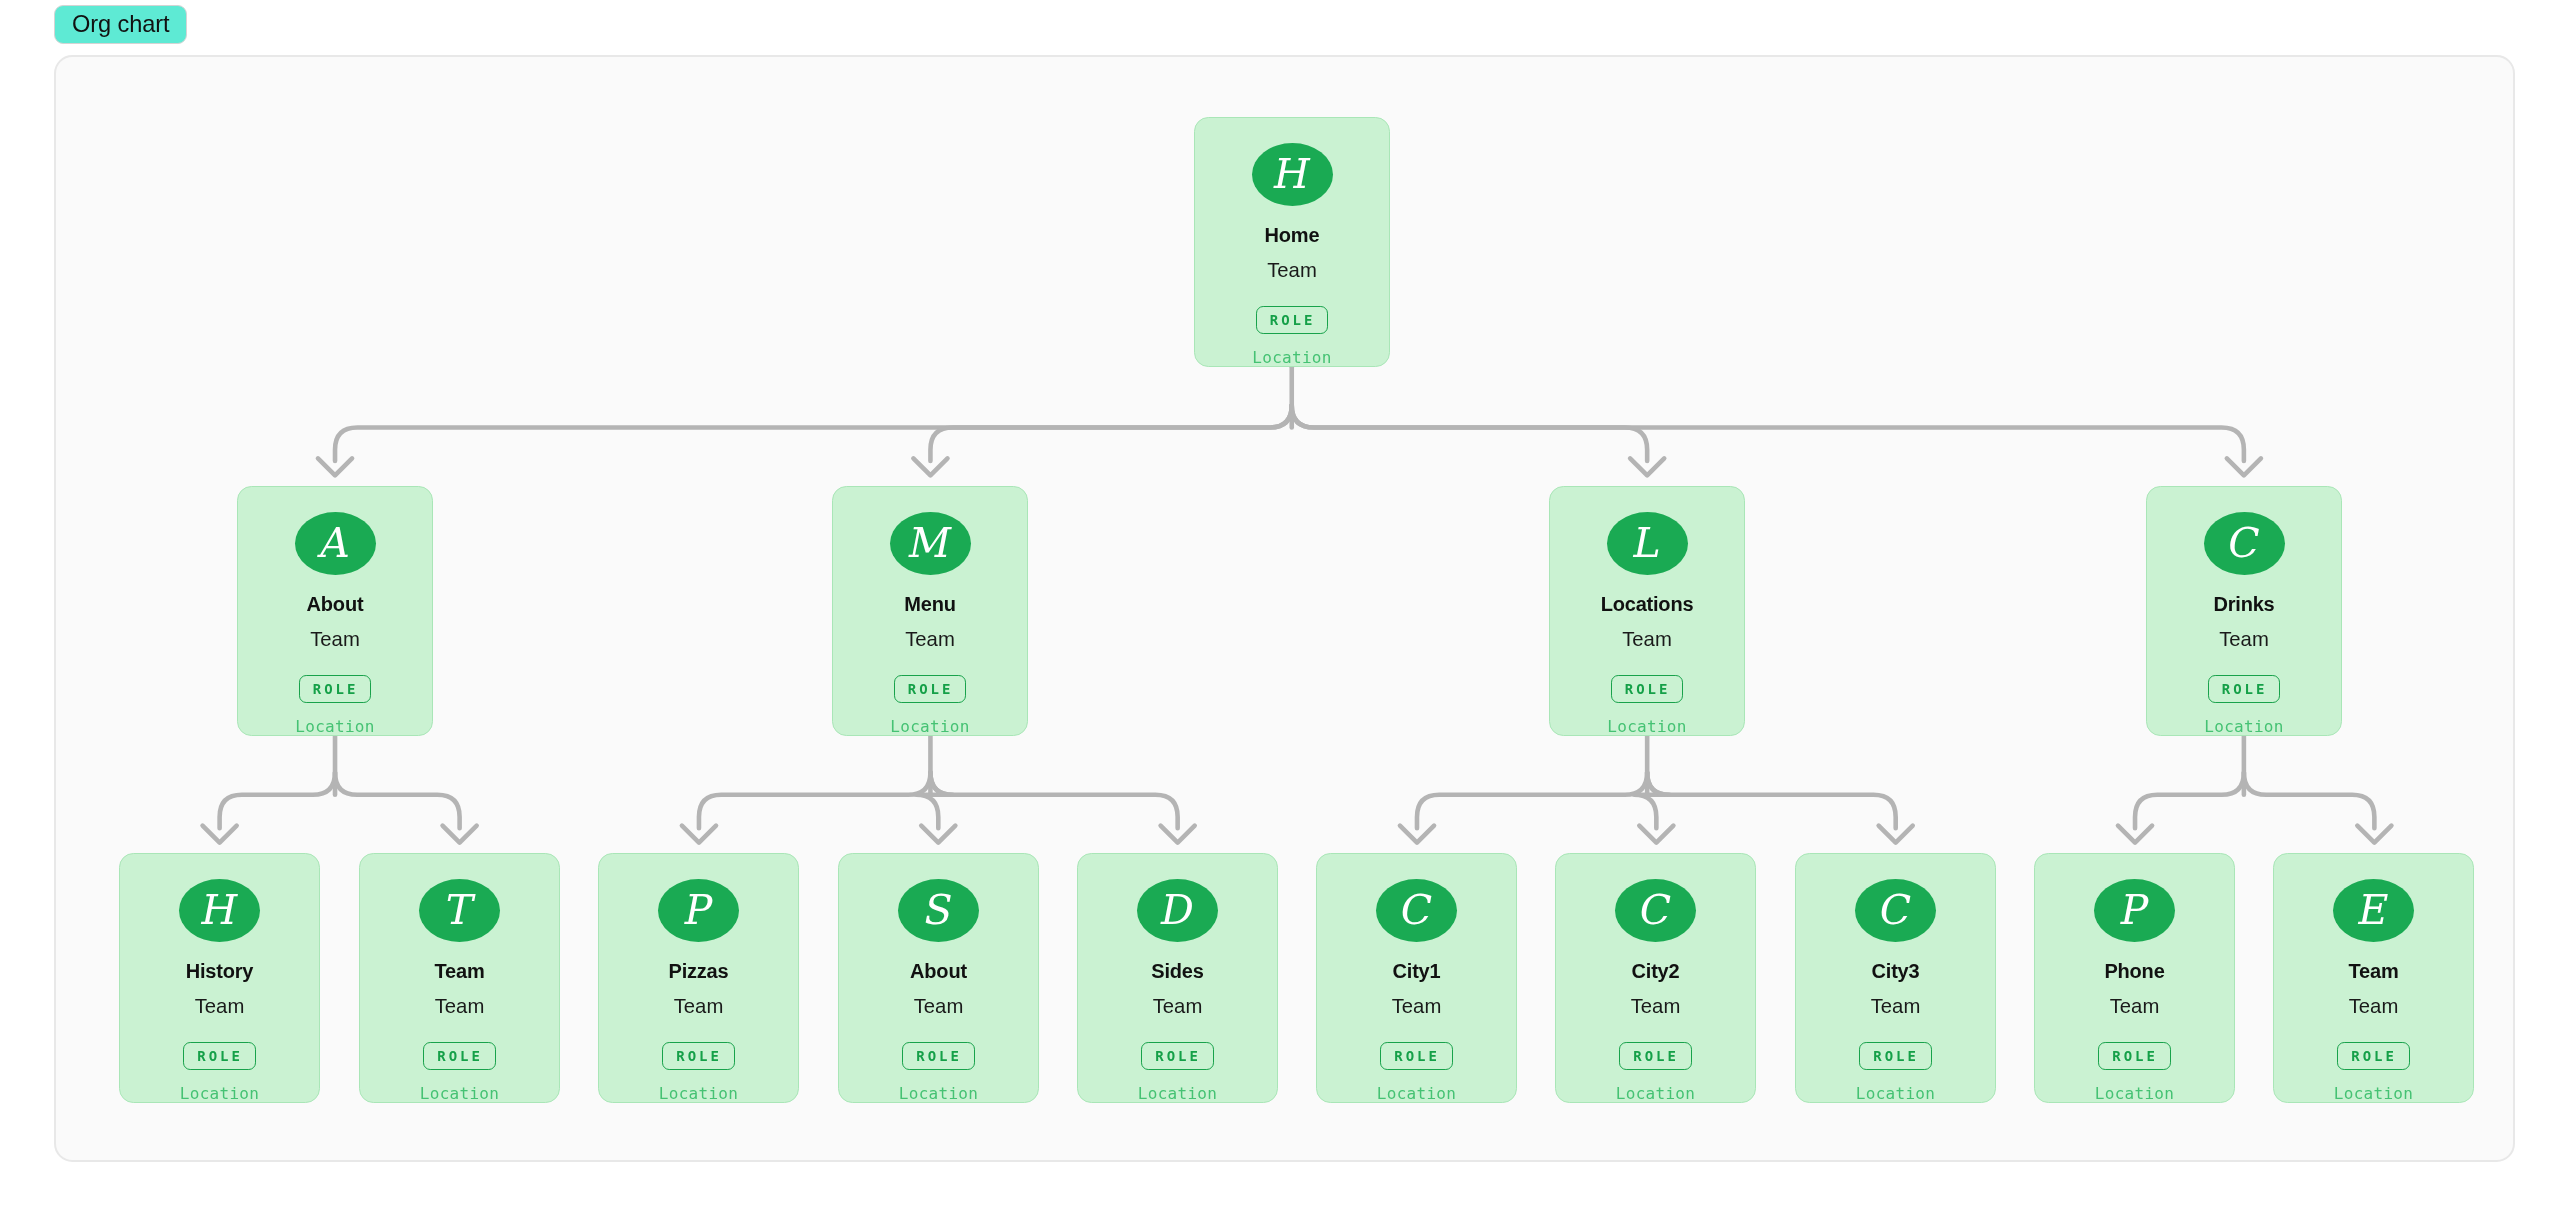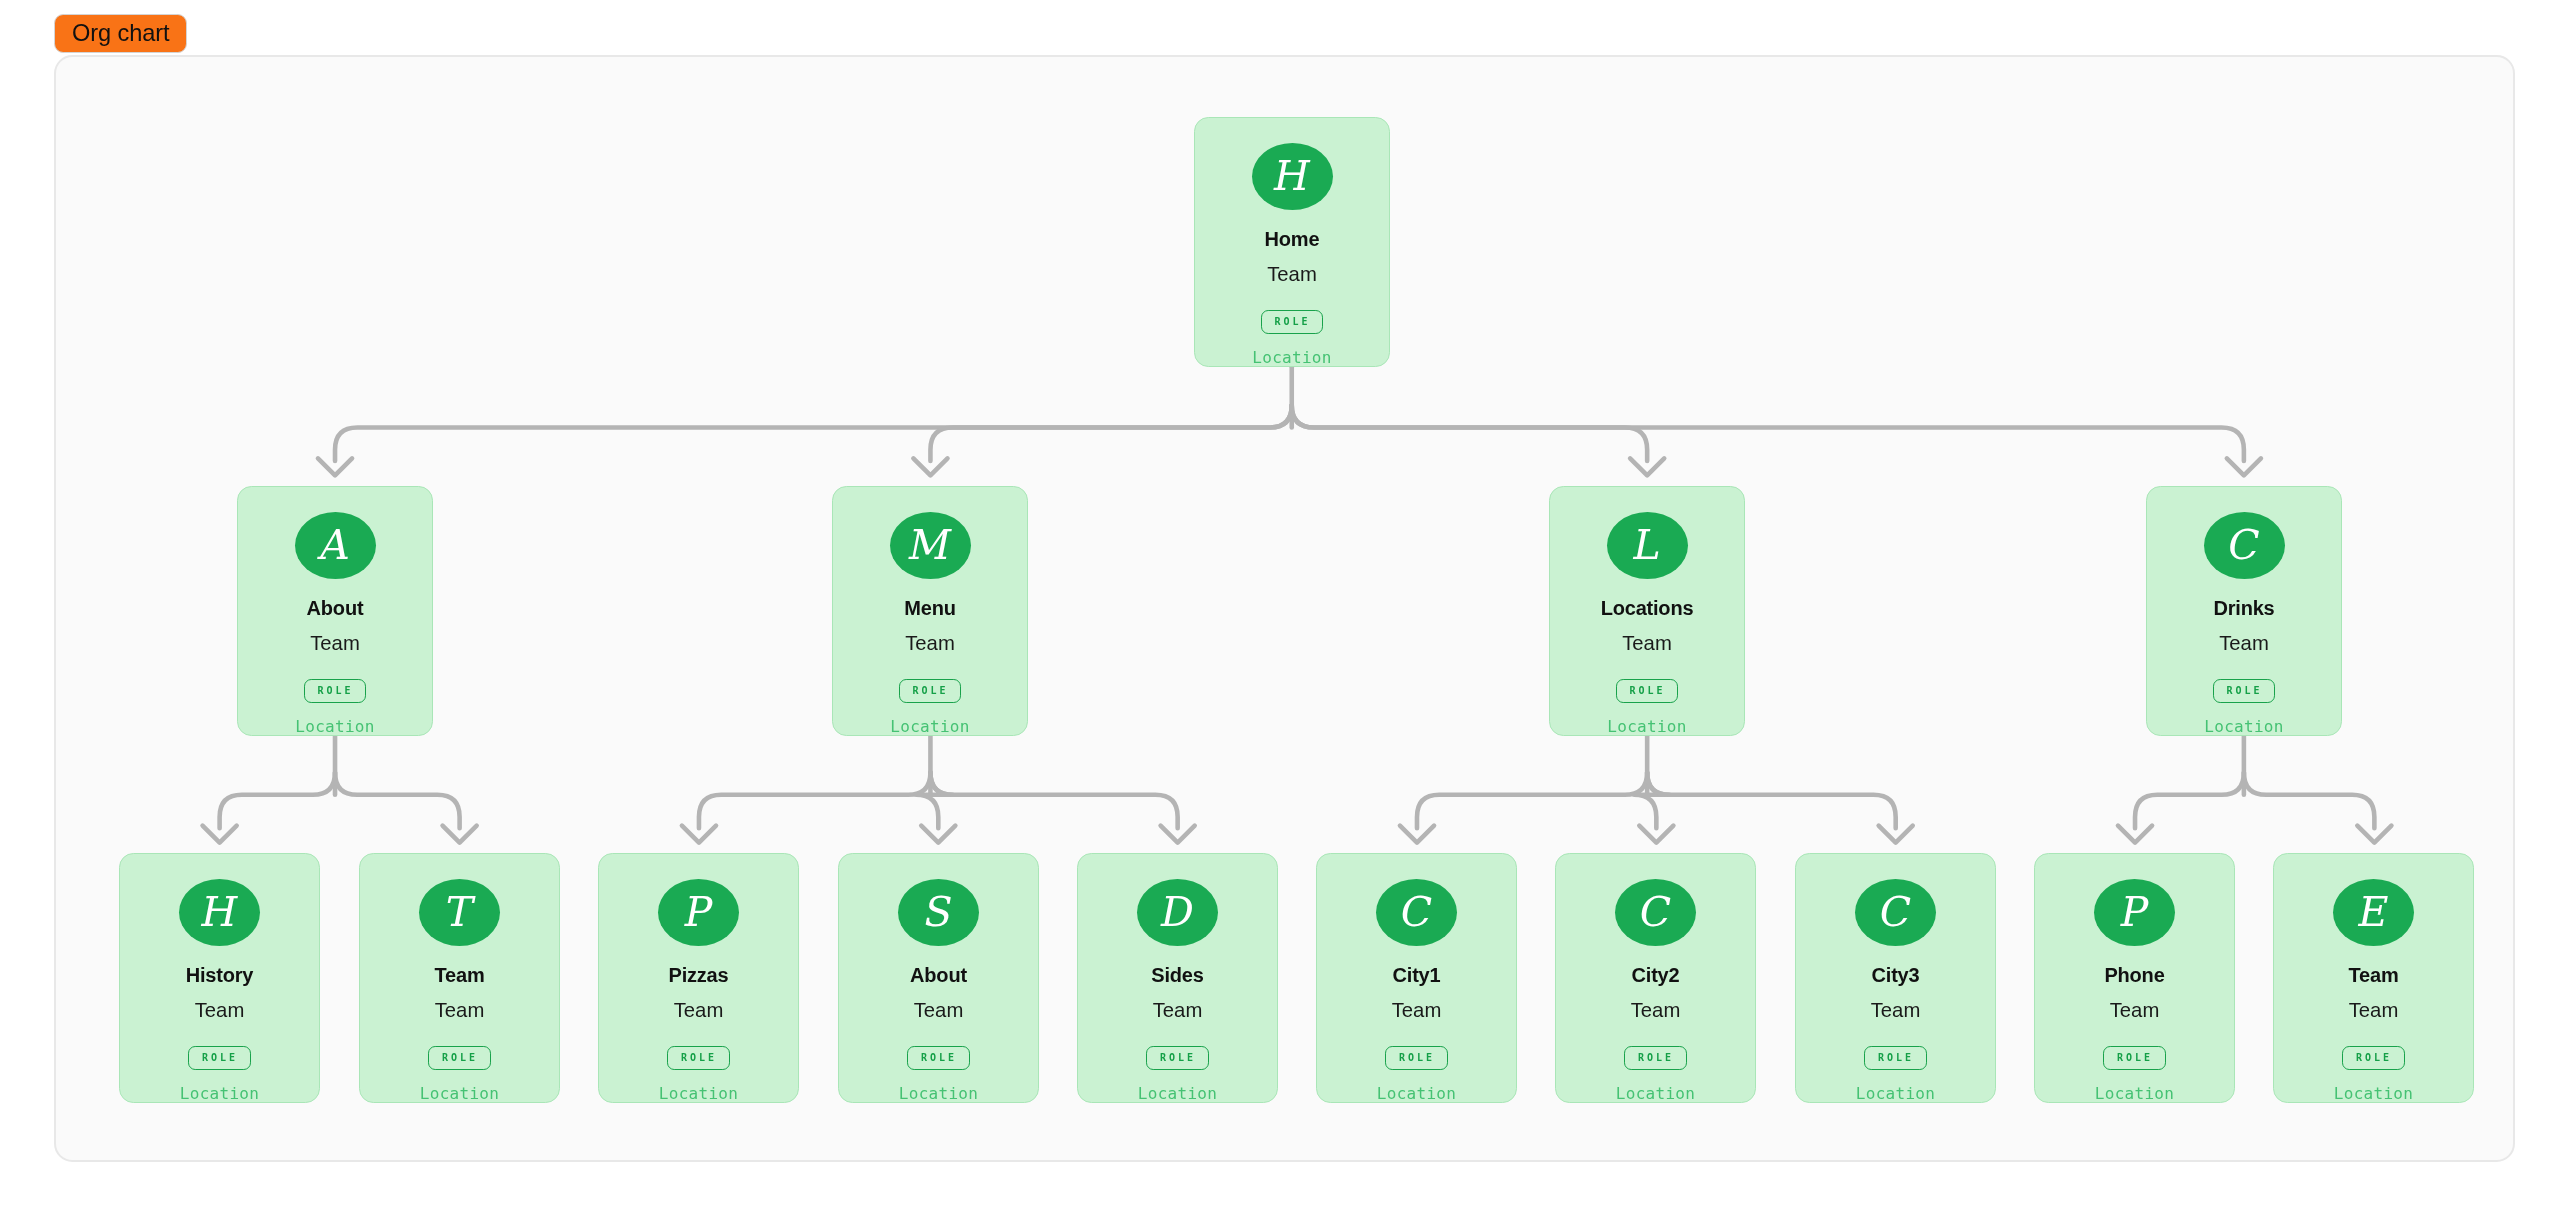--- a/index.html
+++ b/index.html
@@ -13,25 +13,25 @@
   }
 
   
   .tabbar {
     position: absolute;
     left: 0; top: 0;
     width: 100%; height: 55px;
   }
   .tab {
     position: absolute;
-    left: 54px; top: 14px;
+    left: 54px; top: 5px;
     height: 39px;
     padding: 0 17px;
     display: flex; align-items: center;
-    background: #f97316;
+    background: #5eead4;
     border: 1px solid #d4d4d4;
     border-radius: 9.2px;
     font-size: 23.6px;
     color: #111111;
     letter-spacing: -0.1px;
     white-space: nowrap;
   }
 
   
   .canvas {
@@ -87,21 +87,21 @@
     font-weight: normal;
     color: #1a1a1a;
     line-height: 1;
   }
   .role-pill {
     margin-top: 26px;
     border: 1.6px solid #18a24b;
     border-radius: 7.2px;
     padding: 6.6px 11.8px 5.9px 13px;
     font-family: "DejaVu Sans Mono", monospace;
-    font-size: 10px;
+    font-size: 14px;
     font-weight: bold;
     letter-spacing: 3px;
     color: #15a048;
     line-height: 1;
   }
   .node-location {
     margin-top: 15.7px;
     font-family: "DejaVu Sans Mono", monospace;
     font-size: 16px;
     color: #45c273;

